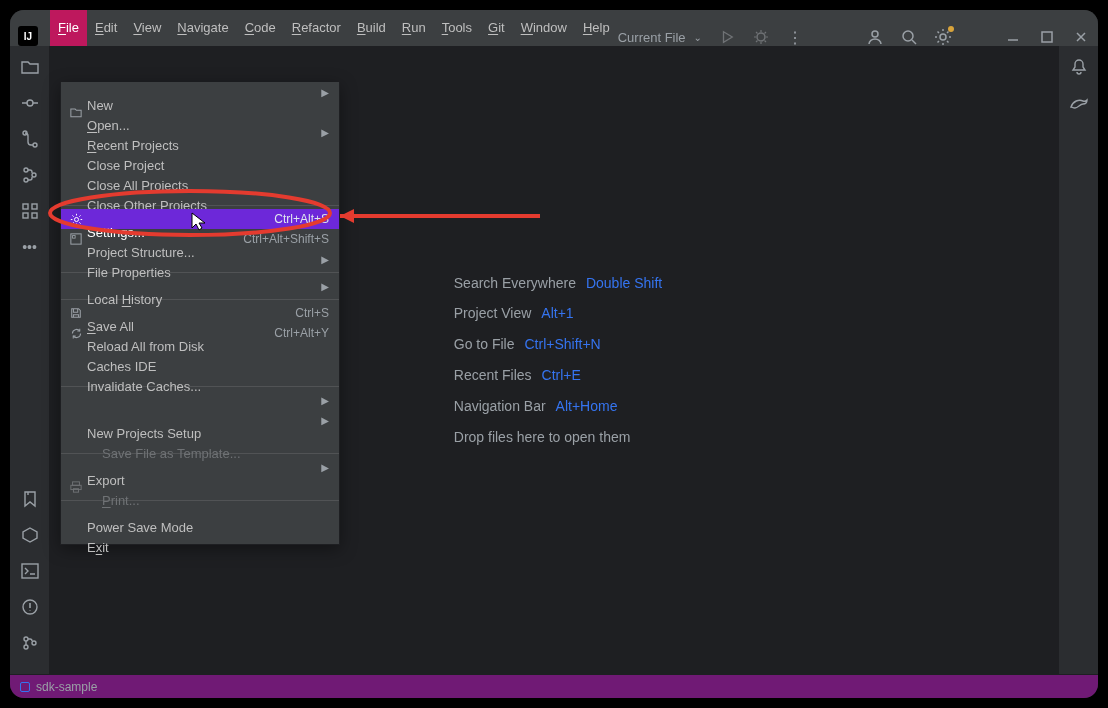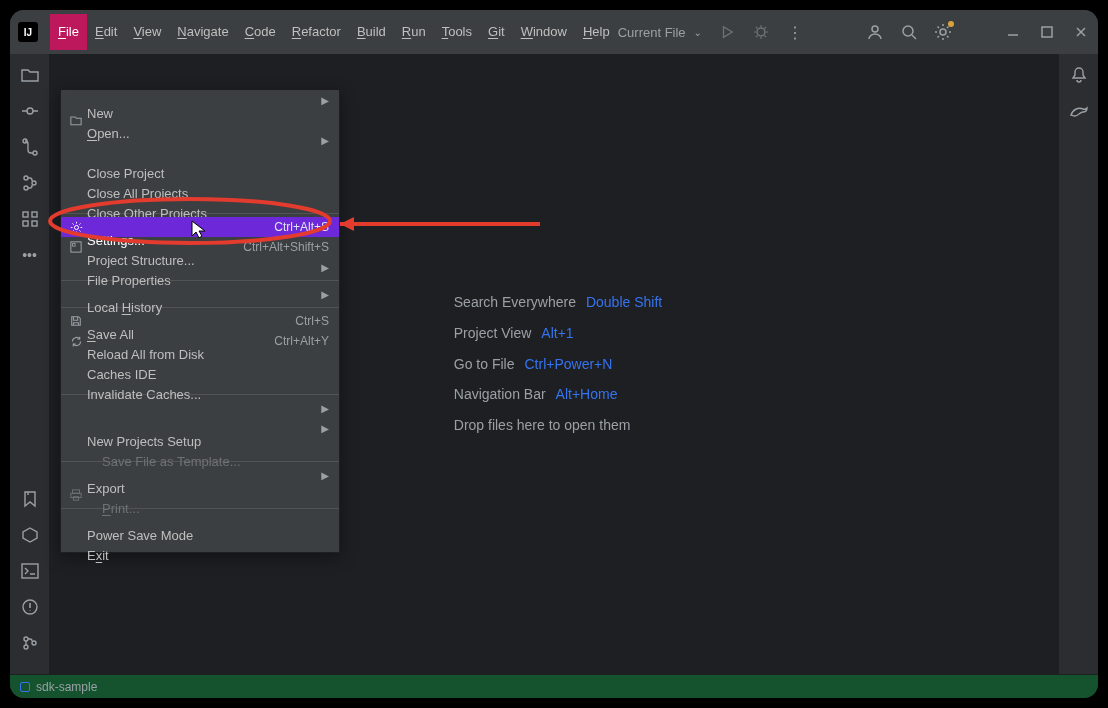--- a/index.html
+++ b/index.html
@@ -11,24 +11,24 @@
     left: 10px; top: 10px; right: 10px; bottom: 10px;
     background: #2b2d30;
     border-radius: 14px;
     overflow: hidden;
     display: flex;
     flex-direction: column;
   }
 
   
   .menubar {
-    height: 44px;
+    height: 36px;
     background: #3c3f41;
     display: flex;
-    align-items: center;
+    align-items: flex-end;
     padding: 0 8px;
     gap: 0;
     color: #bfbfbf;
     font-size: 13px;
   }
   .app-icon {
     width: 20px; height: 20px;
     background: #000;
     color: #fff;
     font-weight: bold;
@@ -161,21 +161,21 @@
   
   .annotation {
     position: absolute;
     pointer-events: none;
     z-index: 100;
   }
 
   
   .statusbar {
     height: 24px;
-    background: #14532d;
+    background: #701a75;
     border-top: 1px solid #1e1f22;
     display:flex;
     align-items:center;
     padding: 0 10px;
     color:#9aa0a6;
     font-size: 12px;
     gap:6px;
   }
   .status-box {
     width:10px; height:10px;
@@ -341,21 +341,25 @@
           <div class="welcome-row">
             <span>Search Everywhere</span>
             <span class="key">Double Shift</span>
           </div>
           <div class="welcome-row">
             <span>Project View</span>
             <span class="key">Alt+1</span>
           </div>
           <div class="welcome-row">
             <span>Go to File</span>
-            <span class="key">Ctrl+Power+N</span>
+            <span class="key">Ctrl+Shift+N</span>
+          </div>
+          <div class="welcome-row">
+            <span>Recent Files</span>
+            <span class="key">Ctrl+E</span>
           </div>
           <div class="welcome-row">
             <span>Navigation Bar</span>
             <span class="key">Alt+Home</span>
           </div>
           <div class="welcome-row">
             <span>Drop files here to open them</span>
           </div>
         </div>
     </div>
@@ -380,20 +384,21 @@
         </div>
         <div class="dd-item">
           <span class="lead-icon">
             <svg width="12" height="11" viewBox="0 0 14 12">
               <path d="M1 2h5l1.5 1.5H13V11H1z" fill="none" stroke="#9aa0a6" stroke-width="1.2"></path>
             </svg>
           </span>
           <span class="label"><span class="ul">O</span>pen...</span>
         </div>
         <div class="dd-item">
+          <span class="label"><span class="ul">R</span>ecent Projects</span>
           <span class="sub-arrow">▶</span>
         </div>
         <div class="dd-item">
           <span class="label">Close Project</span>
         </div>
         <div class="dd-item">
           <span class="label">Close All Projects</span>
         </div>
         <div class="dd-item">
           <span class="label">Close Other Projects</span>

